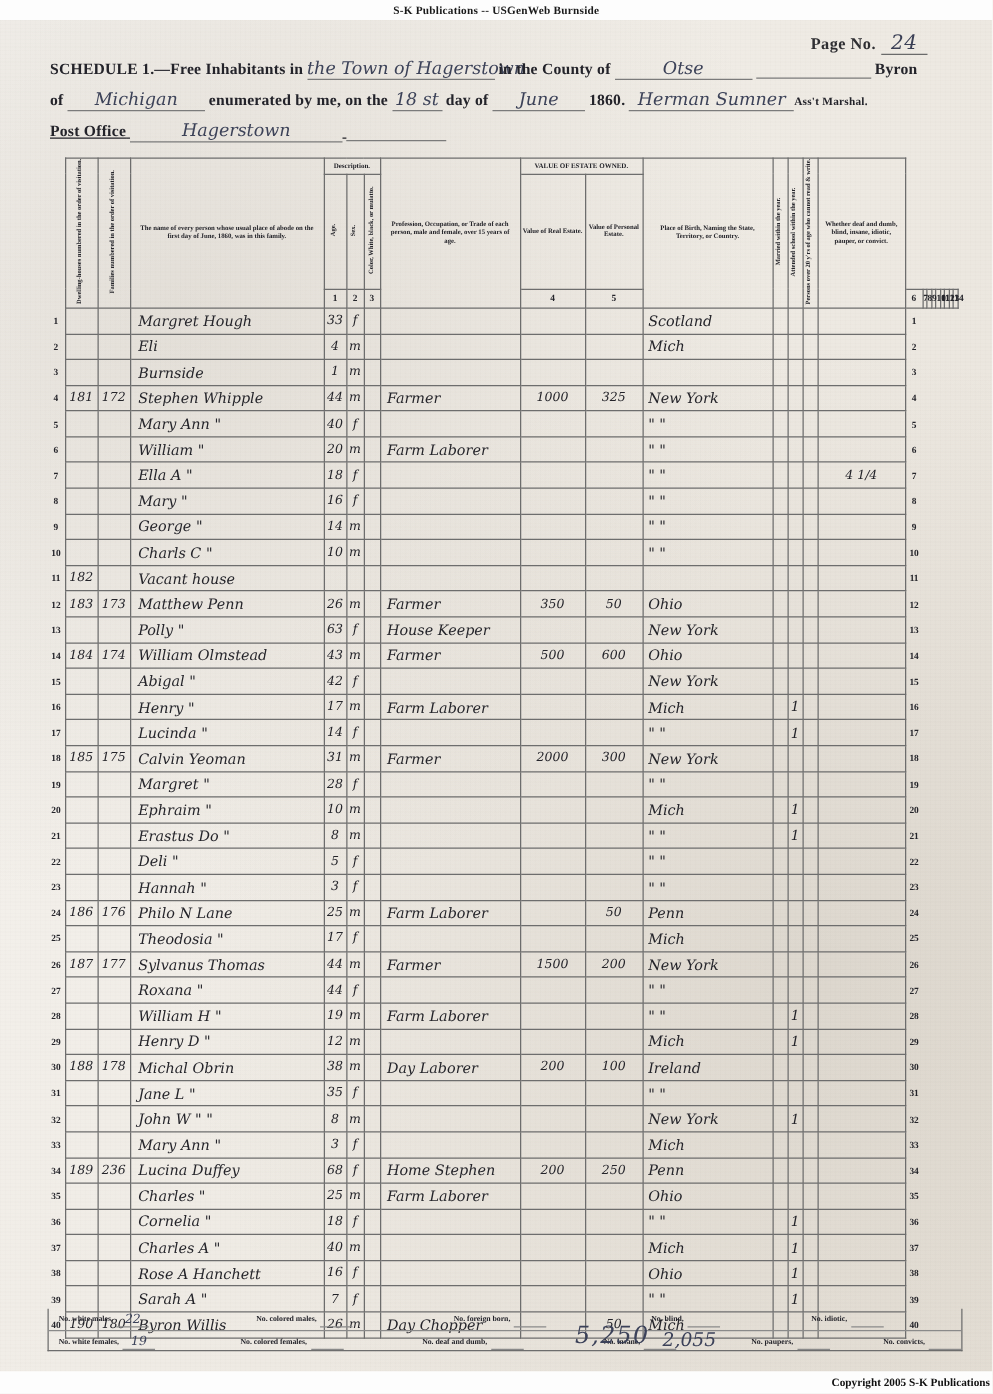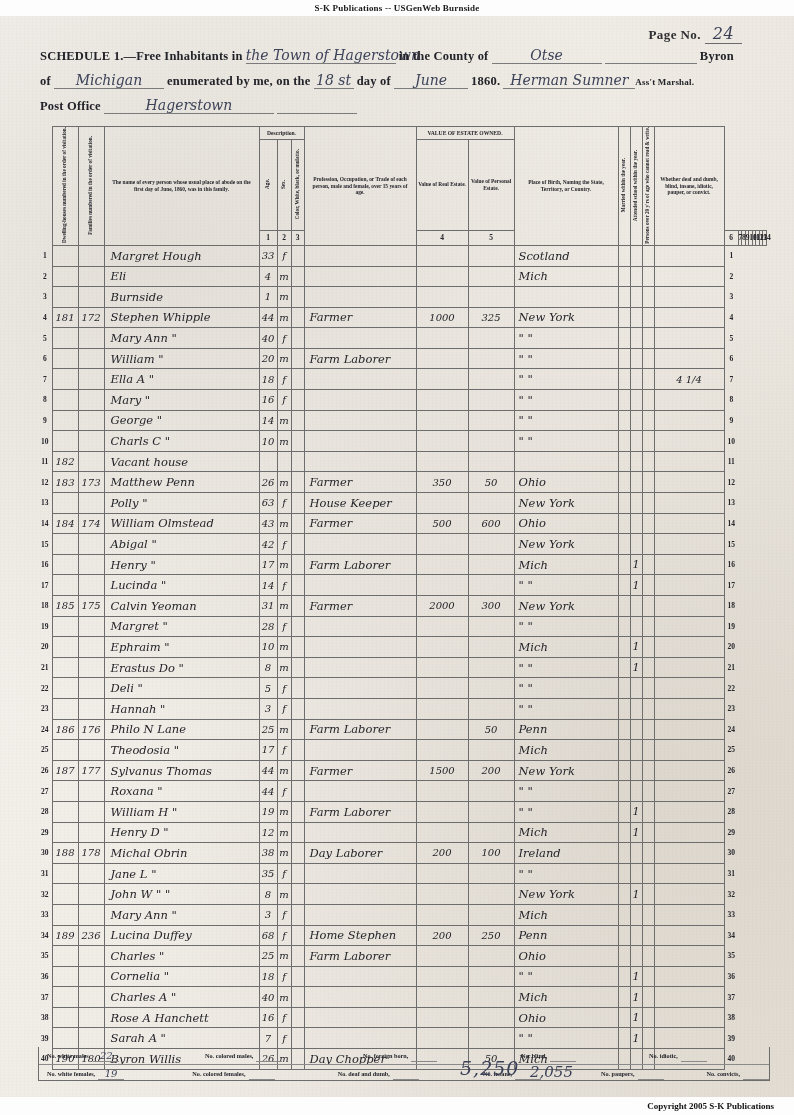--- a/index.html
+++ b/index.html
@@ -52,21 +52,21 @@
   }
   .credit-bottom {
     position: absolute;
     bottom: 0; left: 0; right: 0;
     height: 18px;
     background: #fdfdfd;
     font-size: 9px;
     font-weight: bold;
     color: #111;
     text-align: right;
-    padding-right: 20px;
+    padding-right: 2px;
     line-height: 18px;
     box-sizing: border-box;
   }
 
   
   .sheet {
     position: absolute;
     top: 18px;
     left: 28px;
     right: 16px;
@@ -96,21 +96,21 @@
   .hdr-line {
     position: absolute;
     left: 12px;
     right: 20px;
     font-size: 12.5px;
     white-space: nowrap;
     color: #23232a;
   }
   .hdr-line.l1 { top: 30px; }
   .hdr-line.l2 { top: 55px; }
-  .hdr-line.l3 { top: 80px; }
+  .hdr-line.l3 { top: 80px; text-decoration: underline; }
 
   .bold-caps {
     font-weight: bold;
     letter-spacing: .2px;
   }
   .hand {
     font-family: "DejaVu Serif", serif;
     font-style: italic;
     color: #3c4258;
     font-size: 14px;

